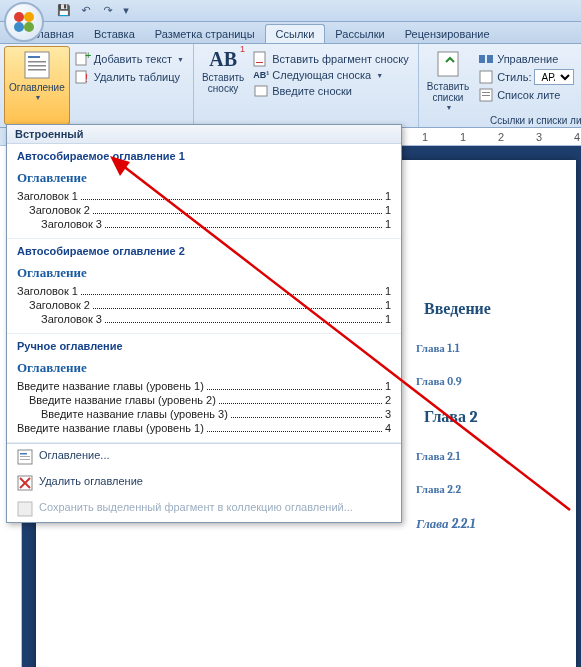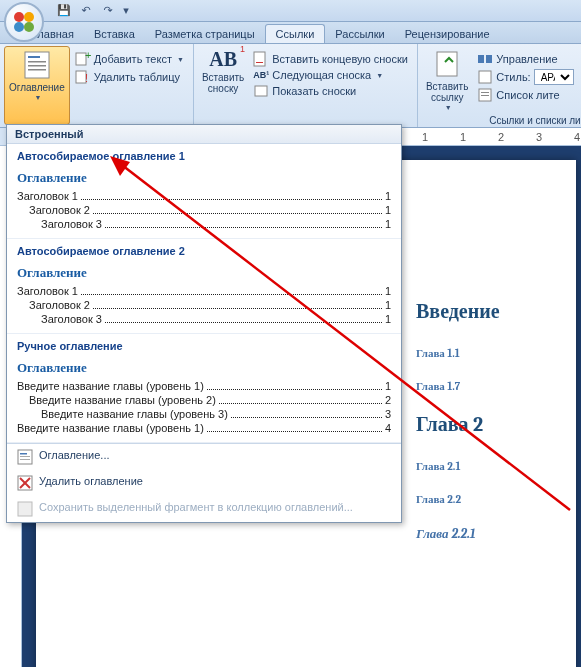--- a/index.html
+++ b/index.html
@@ -45,21 +45,21 @@
 .cmd-icon { width: 16px; height: 16px; flex-shrink: 0; }
 
 .rulerbar { position: absolute; top: 128px; left: 0; right: 0; height: 18px; background: #d4e3f4; border-bottom: 1px solid #aac2dd; display: flex; z-index: 1; }
 .rcorner { width: 22px; background: #d4e3f4; border-right: 1px solid #aac2dd; }
 .ruler { flex: 1; background: #fff; position: relative; font-size: 8px; color: #555; overflow: hidden; }
 
 .docarea { position: absolute; top: 146px; left: 0; right: 0; bottom: 0; background: #1e3e6e; display: flex; }
 .vruler { width: 22px; background: #fff; border-right: 1px solid #aac2dd; }
 .pagewrap { flex: 1; padding: 14px 0 0 14px; overflow: hidden; }
 .page { width: 540px; min-height: 680px; background: #fff; box-shadow: 0 0 8px rgba(0,0,0,.4); padding: 140px 30px 30px 380px; }
-.h1 { font-family: Cambria, Georgia, serif; color: #1f4e79; font-size: 20px; font-weight: bold; margin-bottom: 24px; }
+.h1 { font-family: Cambria, Georgia, serif; color: #1f4e79; font-size: 16px; font-weight: bold; margin-bottom: 24px; margin-left: 8px; }
 .h2 { font-family: Cambria, Georgia, serif; color: #4472a8; font-size: 11px; font-weight: bold; margin-bottom: 20px; }
 .h3 { font-family: Cambria, Georgia, serif; color: #4472a8; font-size: 13px; font-weight: bold; margin-bottom: 20px; font-style: italic; }
 
 .arrow-svg { position: absolute; top: 150px; left: 100px; width: 480px; height: 370px; z-index: 16; pointer-events: none; }
 </style>
 </head>
 <body>
 
 <div class="titlebar">
   <div class="office-btn">
@@ -123,43 +123,43 @@
     <div class="big-btn">
       <div style="position:relative"><span style="font-family:Georgia;font-size:20px;color:#1e3a5f;font-weight:bold">AB</span><span style="position:absolute;top:-4px;right:-8px;font-size:9px;color:#c33">1</span></div>
       <span class="big-label">Вставить сноску</span>
     </div>
     <div style="display:flex;flex-direction:column;justify-content:flex-start;padding:4px 2px">
       <div class="sm-btn">
         <svg class="sm-icon" viewBox="0 0 16 16">
             <rect x="1" y="1" width="11" height="14" fill="#fff" stroke="#888"></rect>
             <rect x="3" y="11" width="7" height="1" fill="#c33"></rect>
           </svg>
-        <span>Вставить концевую сноски</span>
+        <span>Вставить фрагмент сноску</span>
       </div>
       <div class="sm-btn">
         <span style="font-size:9px;font-weight:bold;color:#1e3a5f">AB¹</span>
         <span>Следующая сноска</span>
           <span class="dd">▼</span>
       </div>
       <div class="sm-btn">
         <svg class="sm-icon" viewBox="0 0 16 16">
             <rect x="2" y="3" width="12" height="10" fill="#fff" stroke="#888"></rect>
           </svg>
-        <span>Показать сноски</span>
+        <span>Введите сноски</span>
       </div>
     </div>
   </div>
 
   <div class="rgroup" style="flex-direction:row">
     <div class="big-btn">
       <svg class="big-icon" viewBox="0 0 32 32">
           <rect x="6" y="4" width="20" height="24" fill="#fff" stroke="#888"></rect>
           <path d="M14 14 L18 10 L22 14" fill="none" stroke="#2a8a2a" stroke-width="2"></path>
         </svg>
-      <span class="big-label" style="max-width:50px">Вставить ссылку</span>
+      <span class="big-label" style="max-width:50px">Вставить списки</span>
       <span class="dd">▼</span>
     </div>
     <div style="display:flex;flex-direction:column;justify-content:flex-start;padding:4px 2px">
       <div class="sm-btn">
         <svg class="sm-icon" viewBox="0 0 16 16">
             <rect x="1" y="4" width="6" height="8" fill="#4a7ab5"></rect>
             <rect x="9" y="4" width="6" height="8" fill="#4a7ab5"></rect>
           </svg>
         <span>Управление</span>
       </div>
@@ -193,21 +193,21 @@
       <span style="position: absolute; left: 552px; top: 3px;">4</span>
     </div>
 </div>
 
 <div class="docarea">
   <div class="vruler"></div>
   <div class="pagewrap">
     <div class="page">
       <div class="h1">Введение</div>
       <div class="h2">Глава 1.1</div>
-      <div class="h2">Глава 1.7</div>
+      <div class="h2">Глава 0.9</div>
       <div class="h1">Глава 2</div>
       <div class="h2">Глава 2.1</div>
       <div class="h2">Глава 2.2</div>
       <div class="h3">Глава 2.2.1</div>
     </div>
   </div>
 </div>
 
 <div class="gallery">
   <div class="gal-hdr">Встроенный</div>

